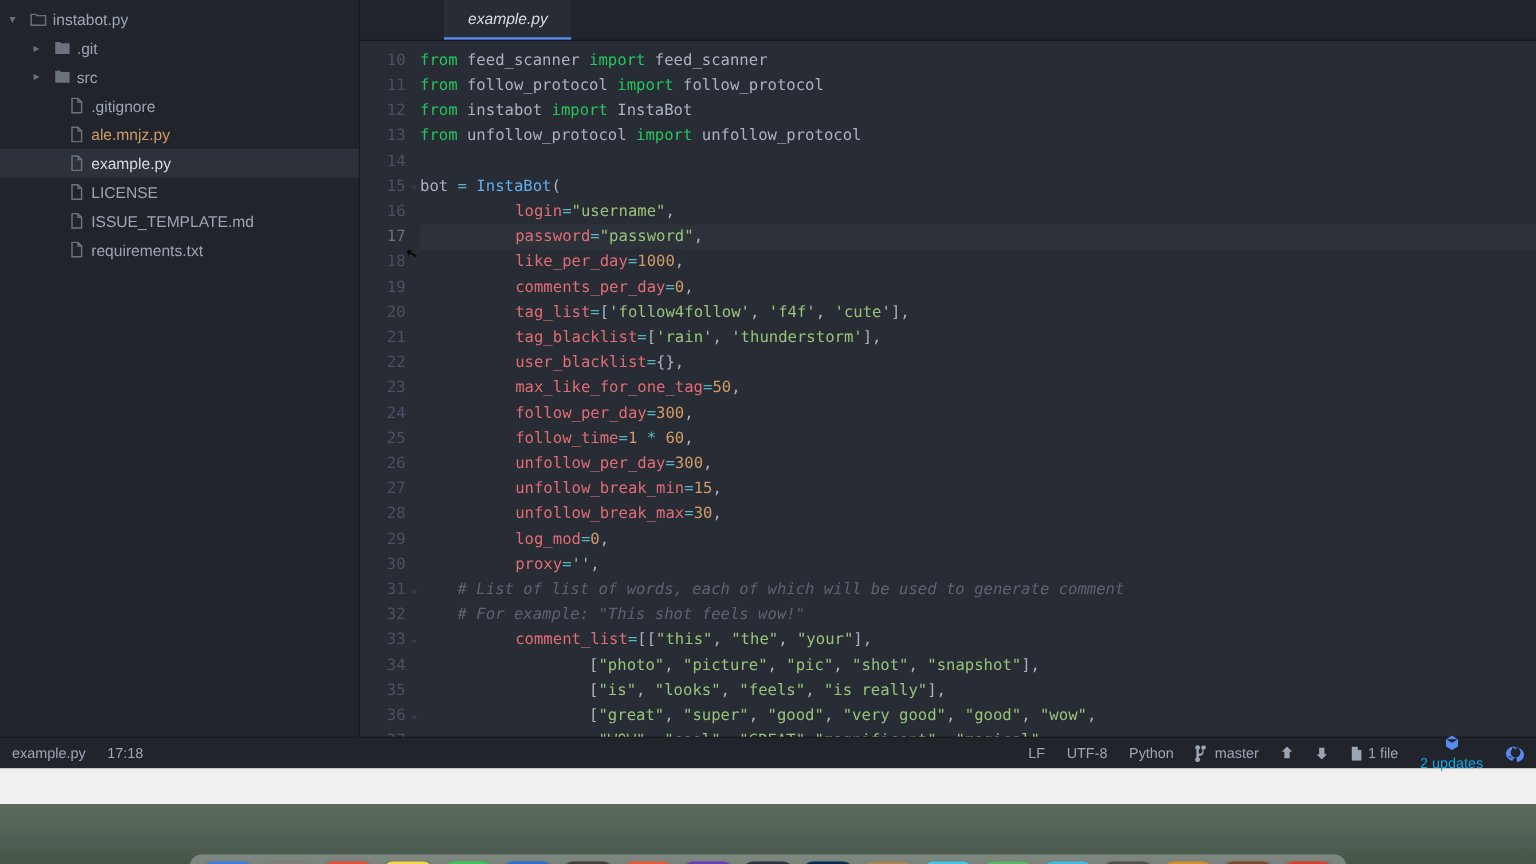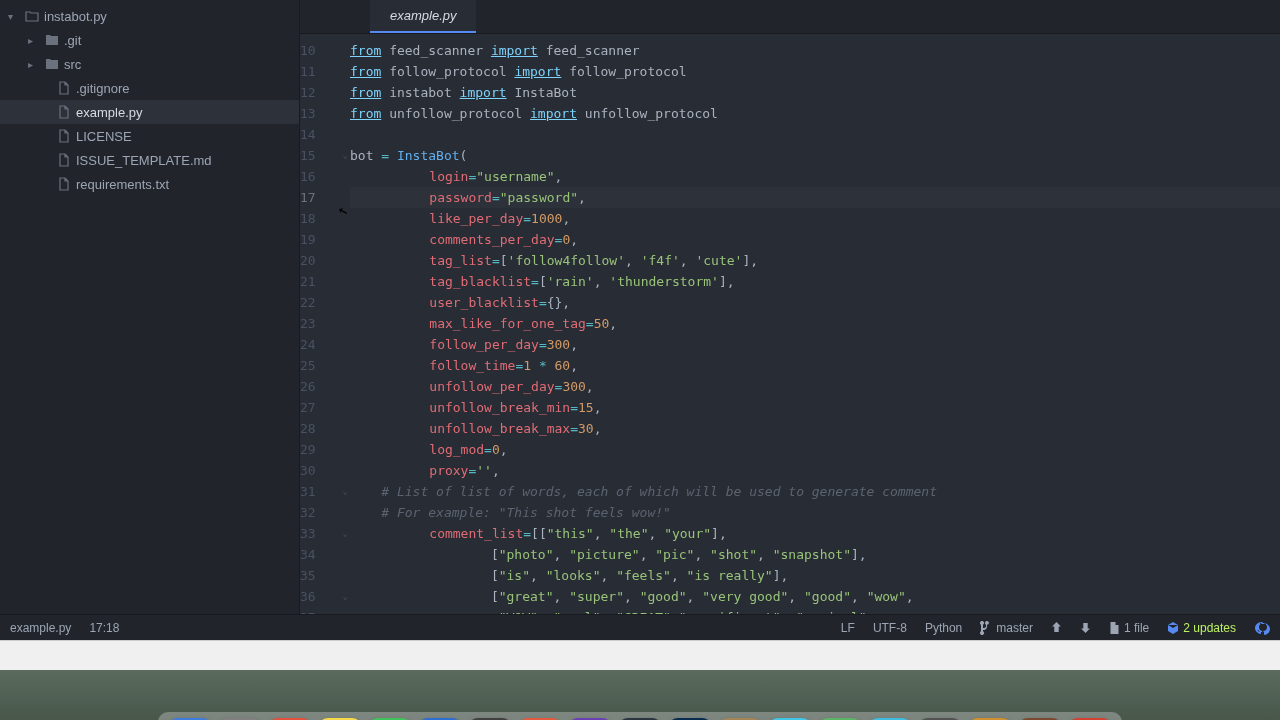--- a/index.html
+++ b/index.html
@@ -107,21 +107,21 @@
 }
 .tab.spacer { flex: 0 0 70px; }
 .code-area {
   flex: 1;
   display: flex;
   overflow: hidden;
   padding-top: 6px;
 }
 .gutter {
   width: 50px;
-  text-align: left;
+  text-align: right;
   padding-right: 12px;
   color: #495162;
   user-select: none;
   position: relative;
 }
 .gutter .ln {
   height: 21px;
   line-height: 21px;
   position: relative;
 }
@@ -135,21 +135,21 @@
 .code {
   flex: 1;
   position: relative;
   white-space: pre;
   line-height: 21px;
 }
 .code .line { height: 21px; }
 .code .line.hl { background: #2c313a; }
 
 
-.kw  { color: #7dd3fc; text-decoration: underline; }  
+.kw  { color: #22c55e; }  
 .fn  { color: #61afef; }  
 .var { color: #e06c75; margin-left: 48px; }  
 .str { color: #98c379; }  
 .num { color: #d19a66; }  
 .op  { color: #56b6c2; }  
 .cmt { color: #5c6370; font-style: italic; }
 .pln { color: #abb2bf; }
 
 .statusbar {
   height: 26px;
@@ -158,21 +158,21 @@
   display: flex;
   align-items: center;
   color: #9da5b4;
   font-family: -apple-system, sans-serif;
   font-size: 12px;
   padding: 0 10px;
   gap: 18px;
 }
 .statusbar .spacer { flex: 1; }
 .statusbar .item { display: flex; align-items: center; gap: 4px; cursor: pointer; }
-.statusbar .blue { color: #bef264; }
+.statusbar .blue { color: #0ea5e9; flex-direction: column; }
 
 .cursor-pointer {
   position: absolute;
   top: 200px;
   left: 338px;
   font-size: 16px;
   color: #000;
   pointer-events: none;
   transform: rotate(-15deg);
 }
@@ -250,20 +250,29 @@
             <span>src</span>
           </div>
           <div class="tree-item depth-2">
             <span class="chev"></span>
             <span class="ico">
               <svg width="14" height="14" viewBox="0 0 14 14">
                 <path fill="none" stroke="#6b717d" stroke-width="1.2" d="M3 1h5l3 3v9H3z M8 1v3h3"></path>
               </svg>
             </span>
             <span>.gitignore</span>
+          </div>
+          <div class="tree-item depth-2 modified">
+            <span class="chev"></span>
+            <span class="ico">
+              <svg width="14" height="14" viewBox="0 0 14 14">
+                <path fill="none" stroke="#6b717d" stroke-width="1.2" d="M3 1h5l3 3v9H3z M8 1v3h3"></path>
+              </svg>
+            </span>
+            <span>ale.mnjz.py</span>
           </div>
           <div class="tree-item depth-2 active">
             <span class="chev"></span>
             <span class="ico">
               <svg width="14" height="14" viewBox="0 0 14 14">
                 <path fill="none" stroke="#6b717d" stroke-width="1.2" d="M3 1h5l3 3v9H3z M8 1v3h3"></path>
               </svg>
             </span>
             <span>example.py</span>
           </div>

